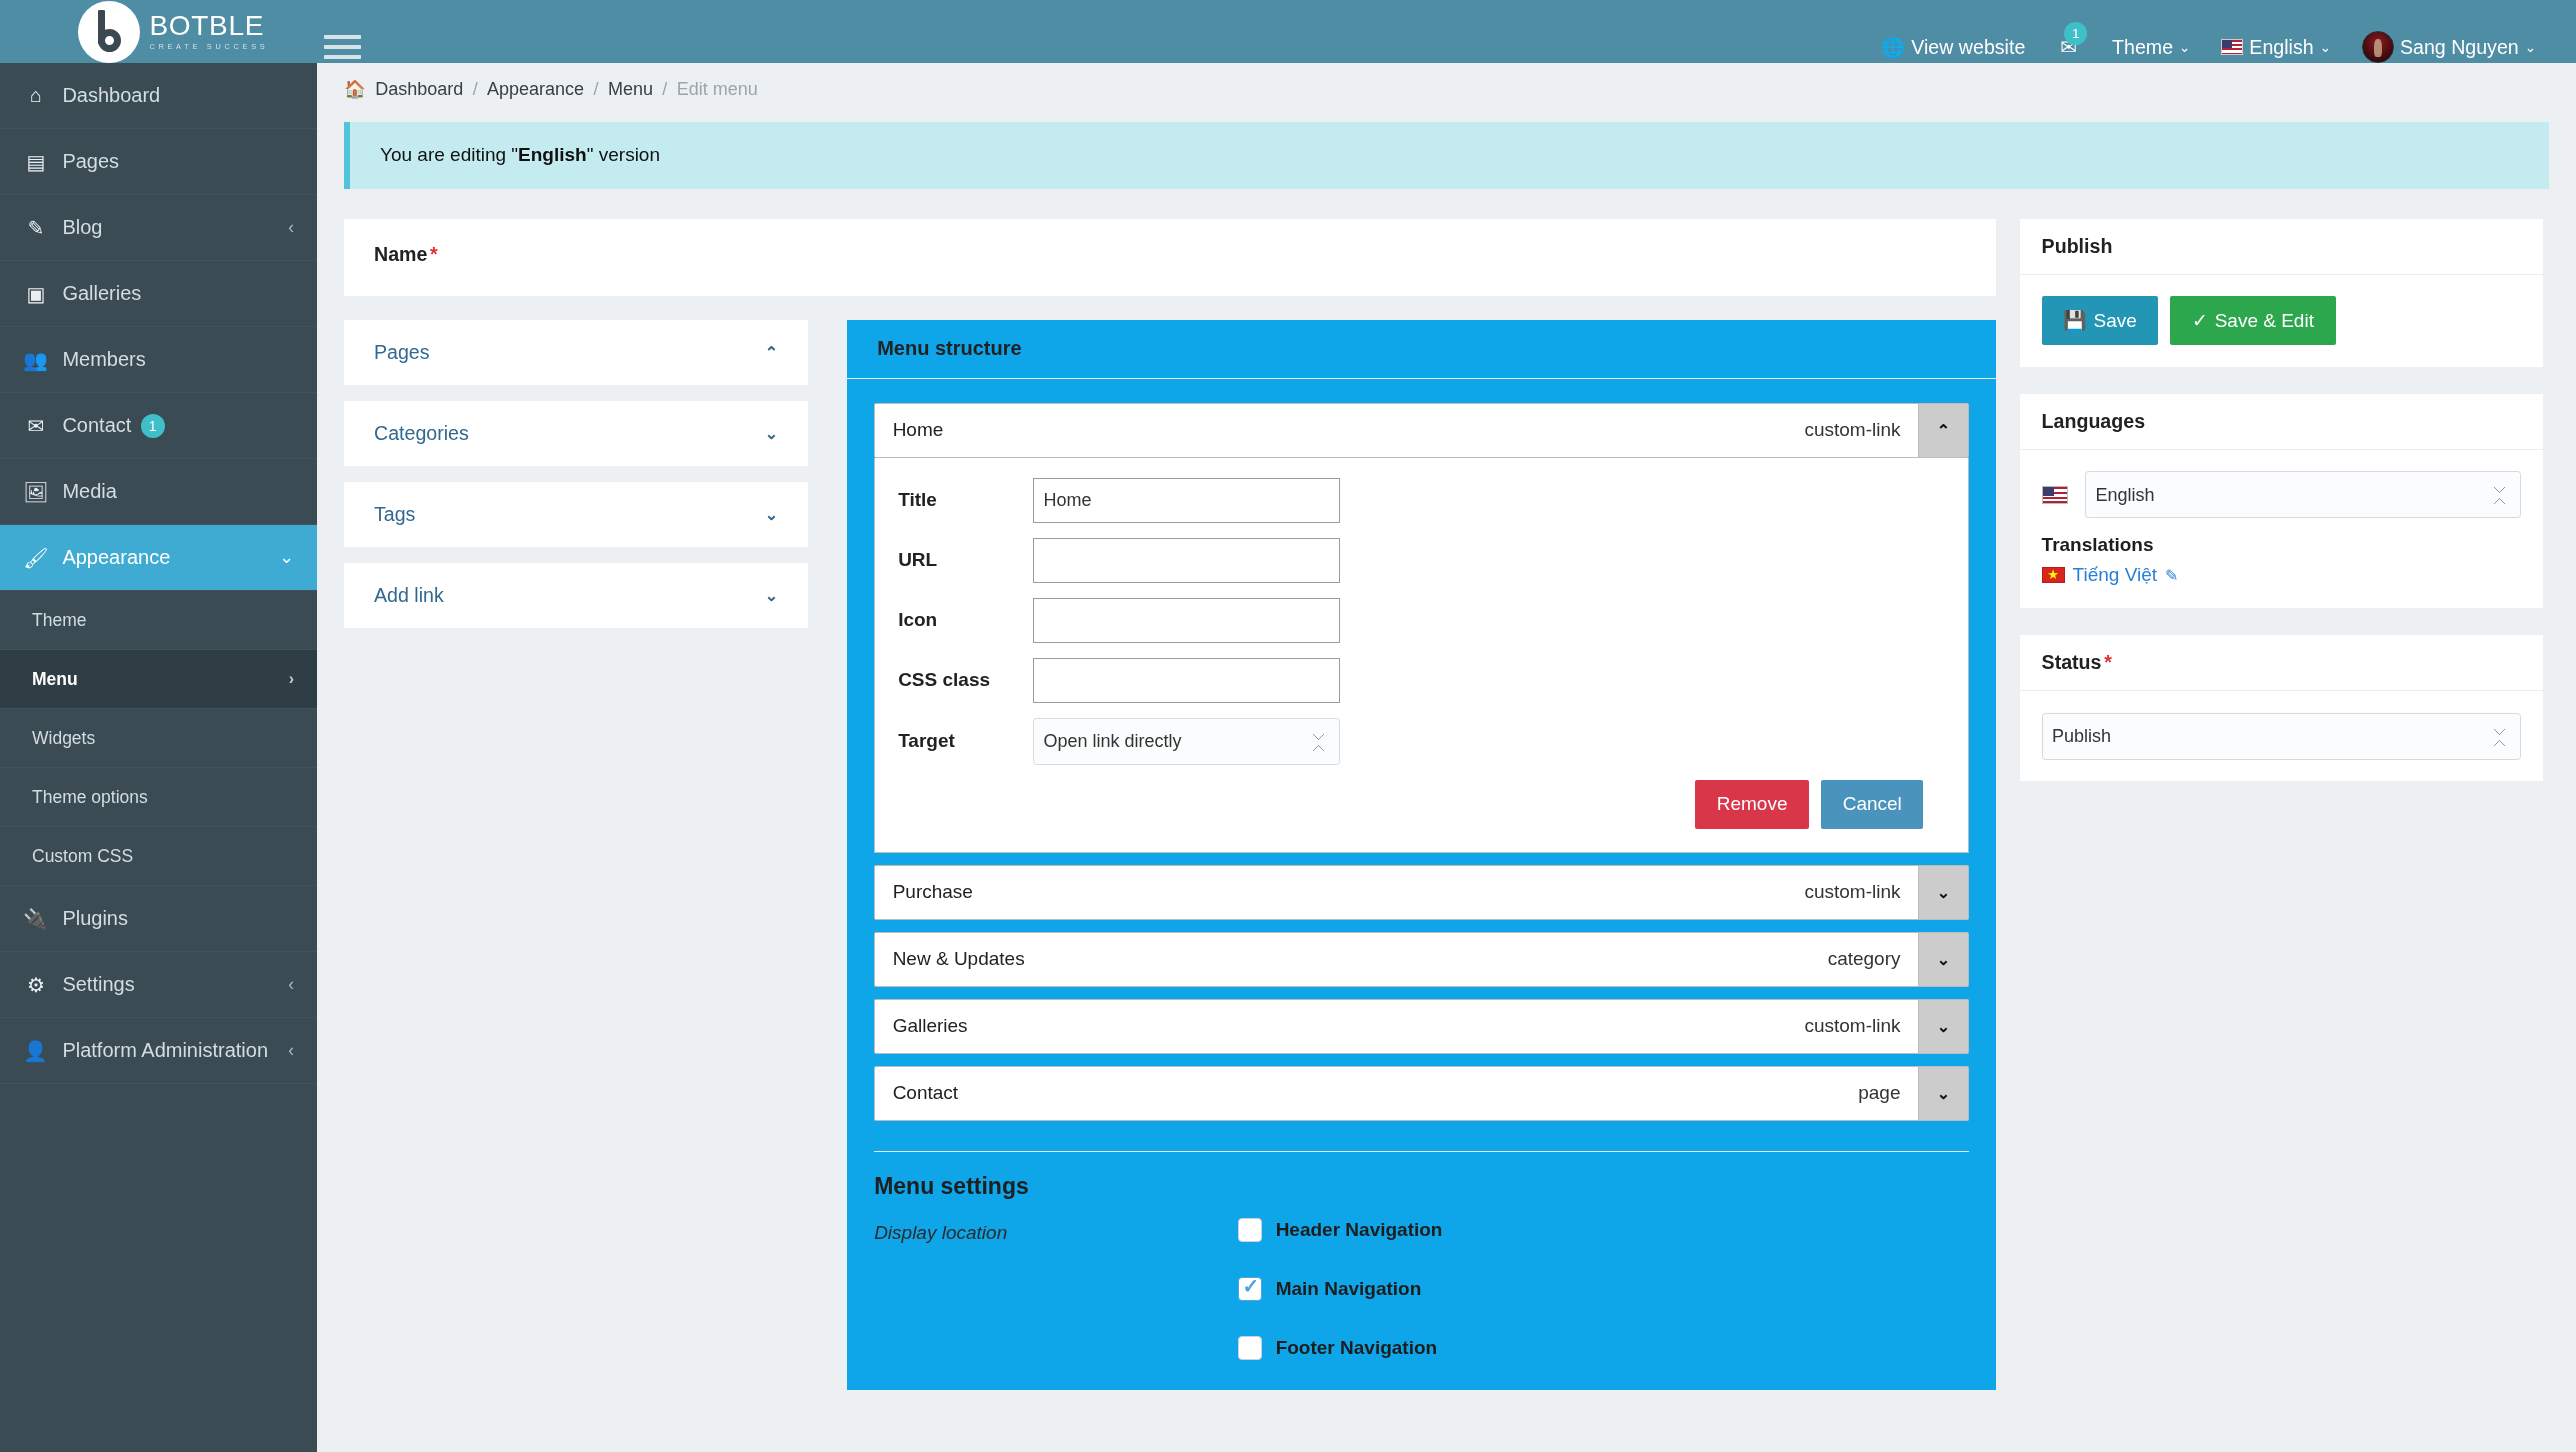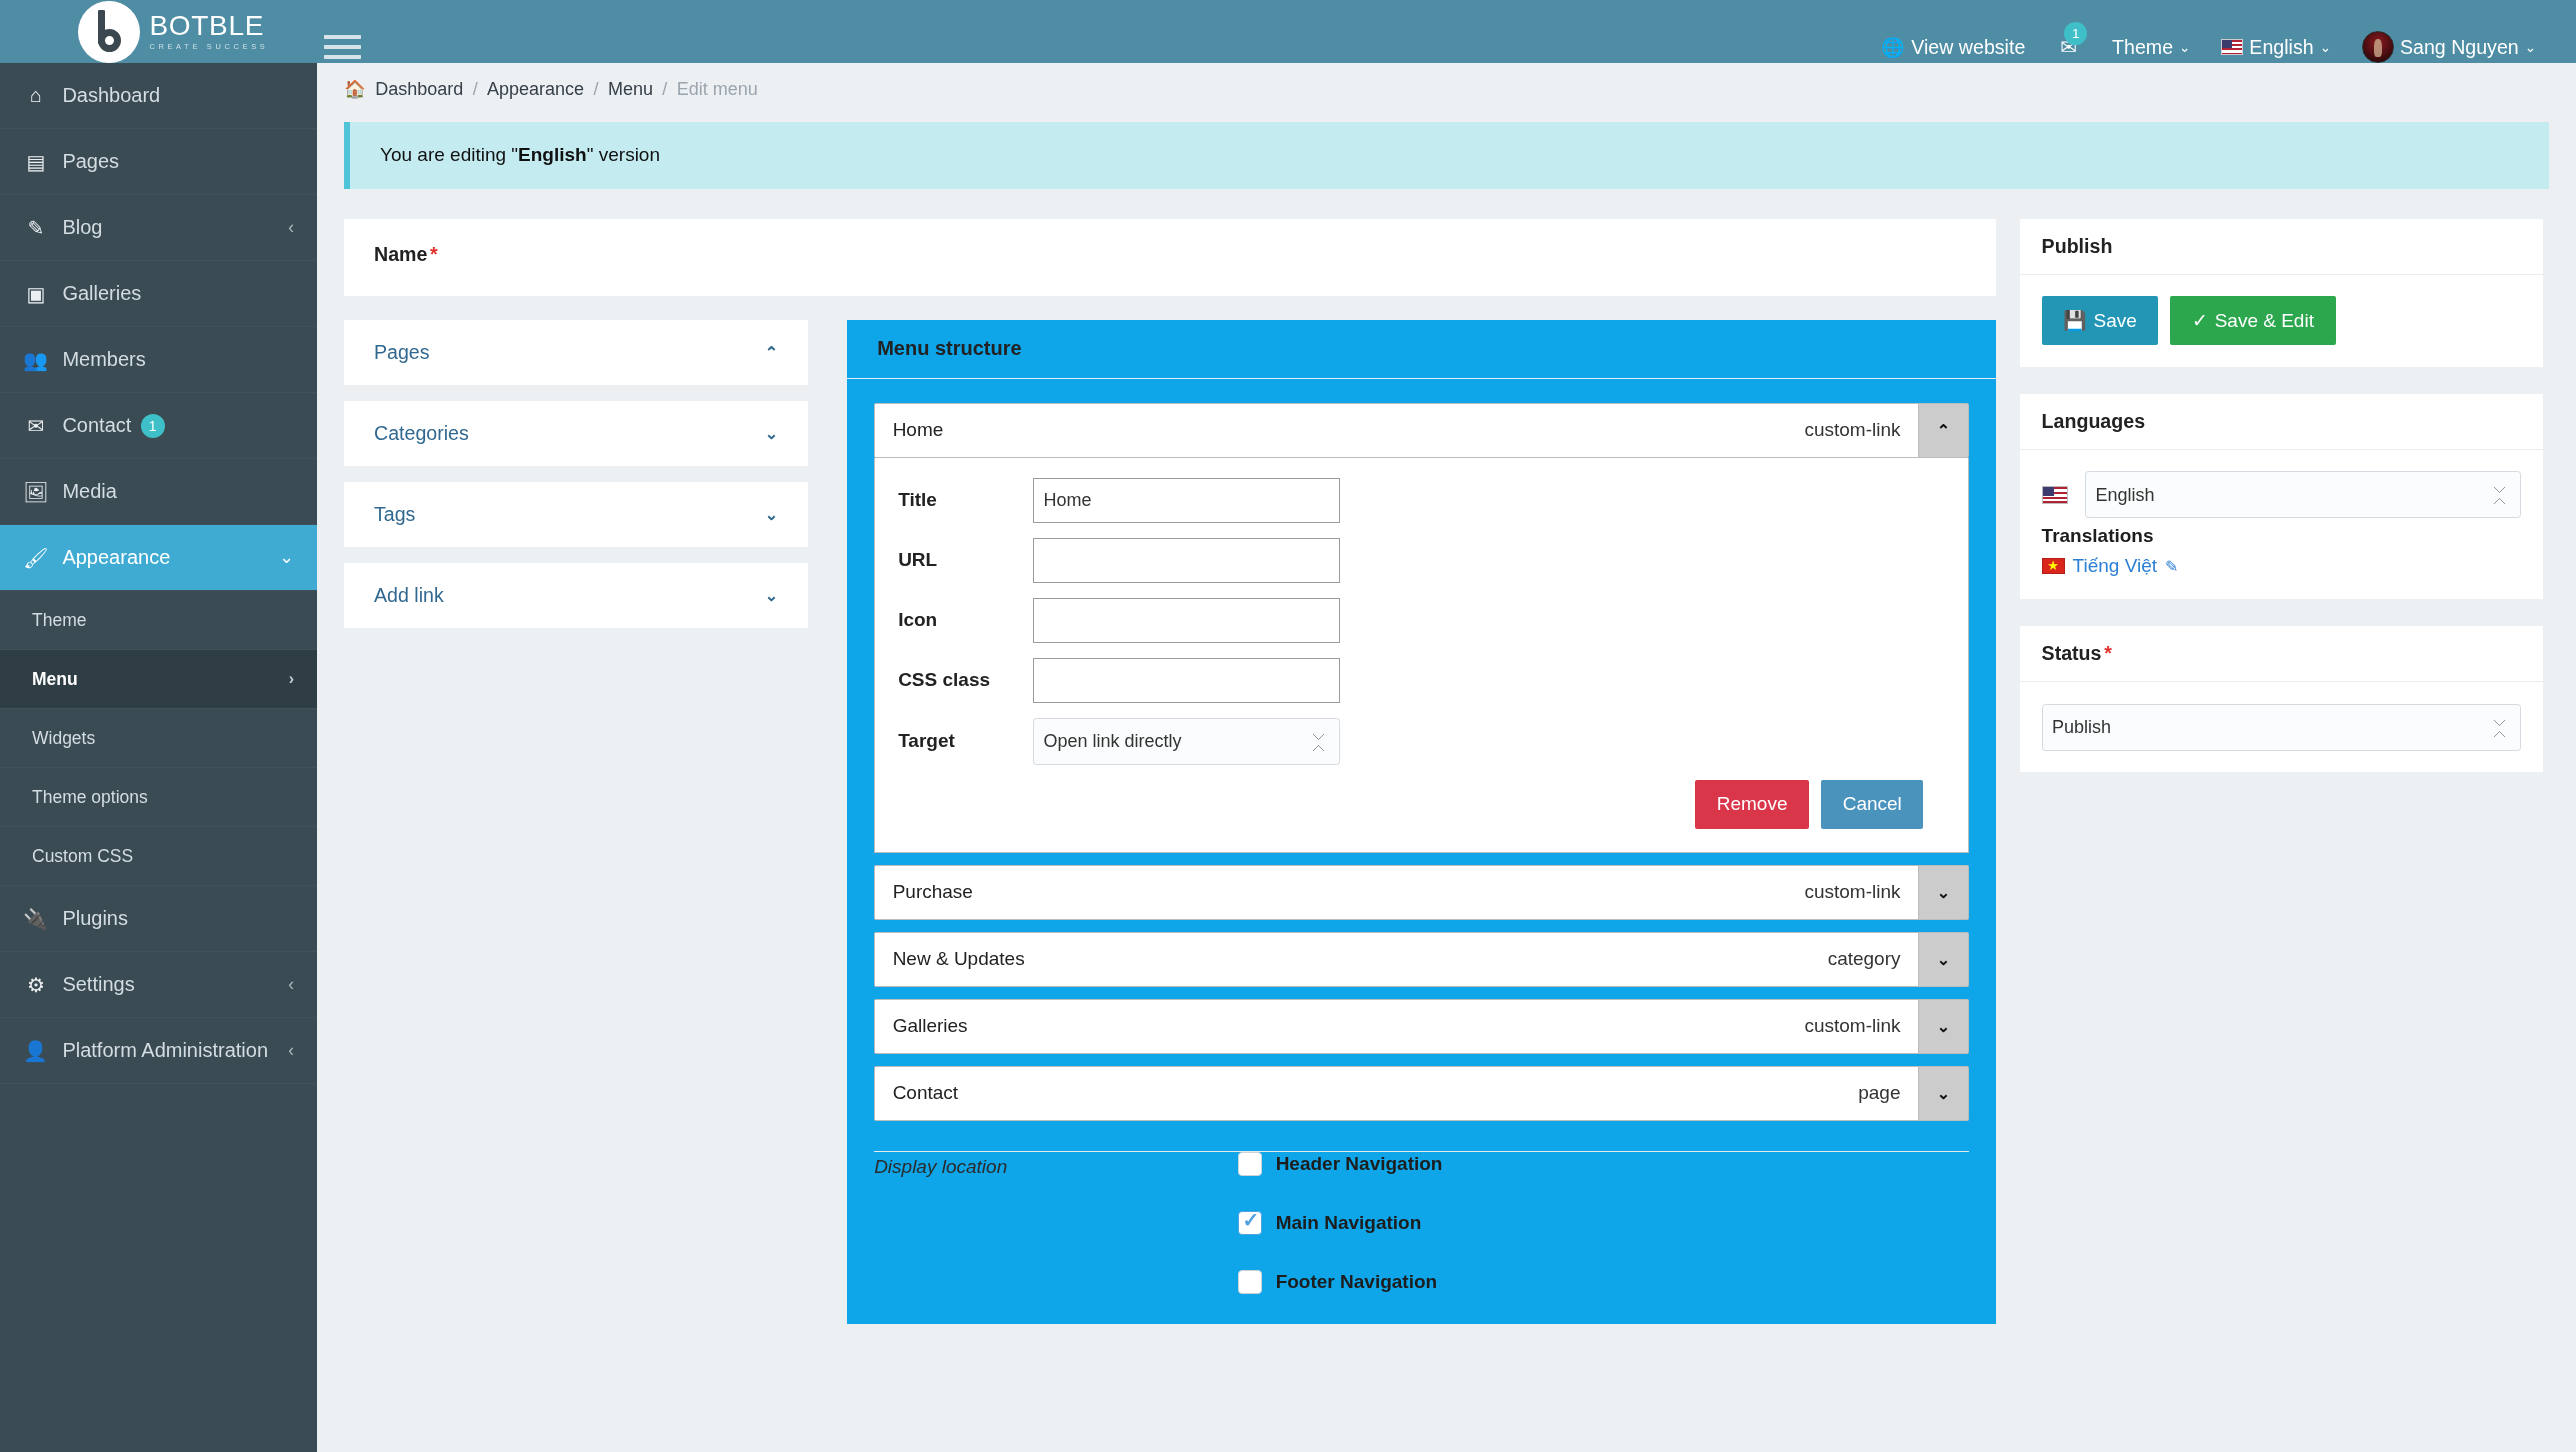--- a/index.html
+++ b/index.html
@@ -212,21 +212,21 @@
   .rcard { background:#fff; margin-bottom:27px; }
   .rcard-head { padding:16px 21.6px; font-size:19.6px; font-weight:bold; color:#222; border-bottom:0.7px solid #e9edf0; }
   .rcard-body { padding:21.6px; }
   .rbtns { display:flex; gap:12px; }
   .lang-row { display:flex; align-items:center; gap:17.5px; }
   .lang-flag-us { width:26px; height:17.5px; flex:0 0 auto;
     background:linear-gradient(to bottom,#b22234 0 15%,#fff 15% 30%,#b22234 30% 45%,#fff 45% 60%,#b22234 60% 75%,#fff 75% 90%,#b22234 90% 100%);
     border:0.7px solid #bbb; position:relative; }
   .lang-flag-us::before { content:""; position:absolute; left:0; top:0; width:11.5px; height:8.8px; background:#3c3b6e; }
   .lang-select { flex:1; }
-  .tr-title { font-size:19px; font-weight:bold; color:#1d1d1d; margin-top:7px; }
+  .tr-title { font-size:19px; font-weight:bold; color:#1d1d1d; margin-top:16px; }
   .tr-row { display:flex; align-items:center; gap:8px; margin-top:8px; }
   .flag-vn { width:23px; height:16px; background:#da251d; border:0.7px solid #b31f18; position:relative; flex:0 0 auto; }
   .flag-vn::after { content:"★"; position:absolute; left:4.7px; top:-1.3px; font-size:13px; color:#ffff00; line-height:16px; }
   .tr-link { font-size:19px; color:#2b7fd4; cursor:pointer; text-decoration:none; }
   .edit-ic { font-size:16px; color:#2b7fd4; cursor:pointer; }
 </style>
 </head>
 <body>
 
 <div class="topbar">
@@ -480,20 +480,21 @@
                 <div class="mi-main">
                   <span>Contact</span>
                   <span class="mi-type">page</span>
                 </div>
                 <div class="mi-toggle">⌄</div>
               </div>
             </div>
 
             <div class="settings-sep"></div>
 
+            <div class="set-title">Menu settings</div>
             <div class="set-row">
               <div class="set-left">Display location</div>
               <div class="checks">
                 <div class="chk">
                   <span class="chkbox"></span>
                   <span>Header Navigation</span>
                 </div>
                 <div class="chk">
                   <span class="chkbox on"></span>
                   <span>Main Navigation</span>

